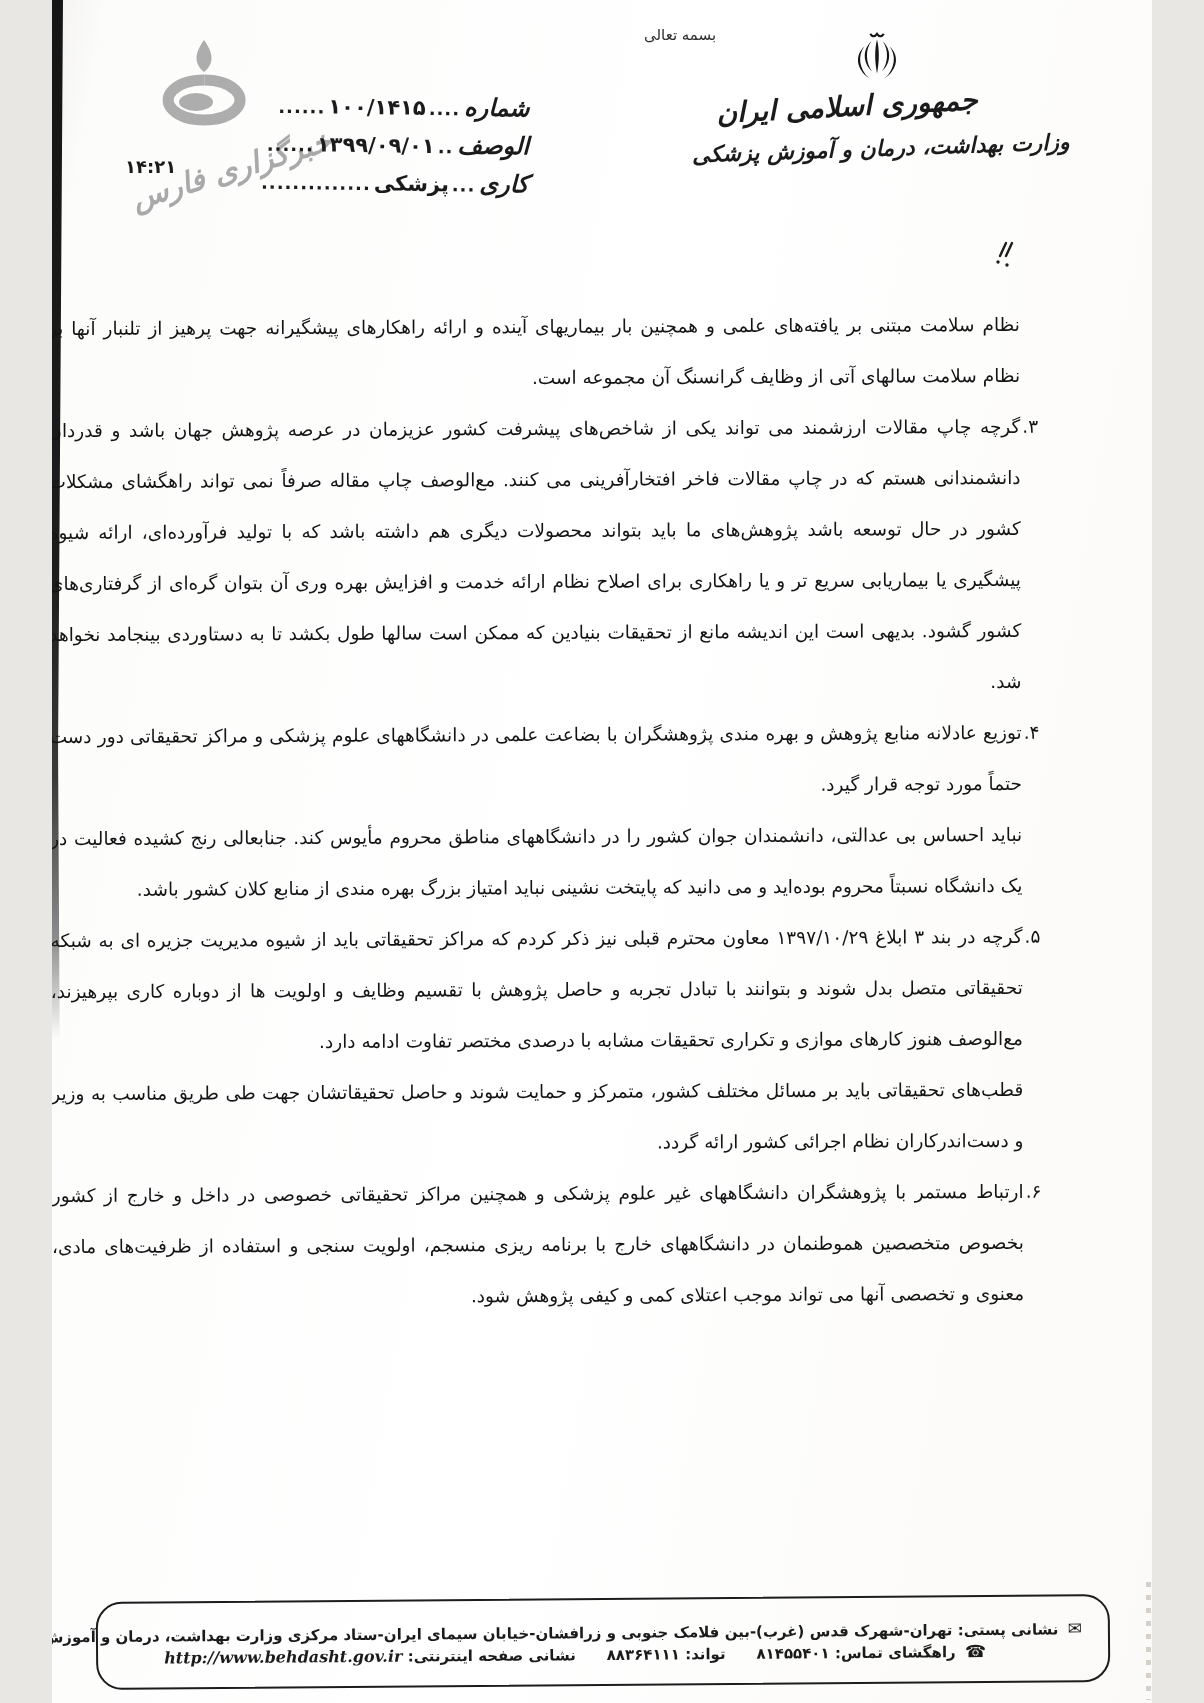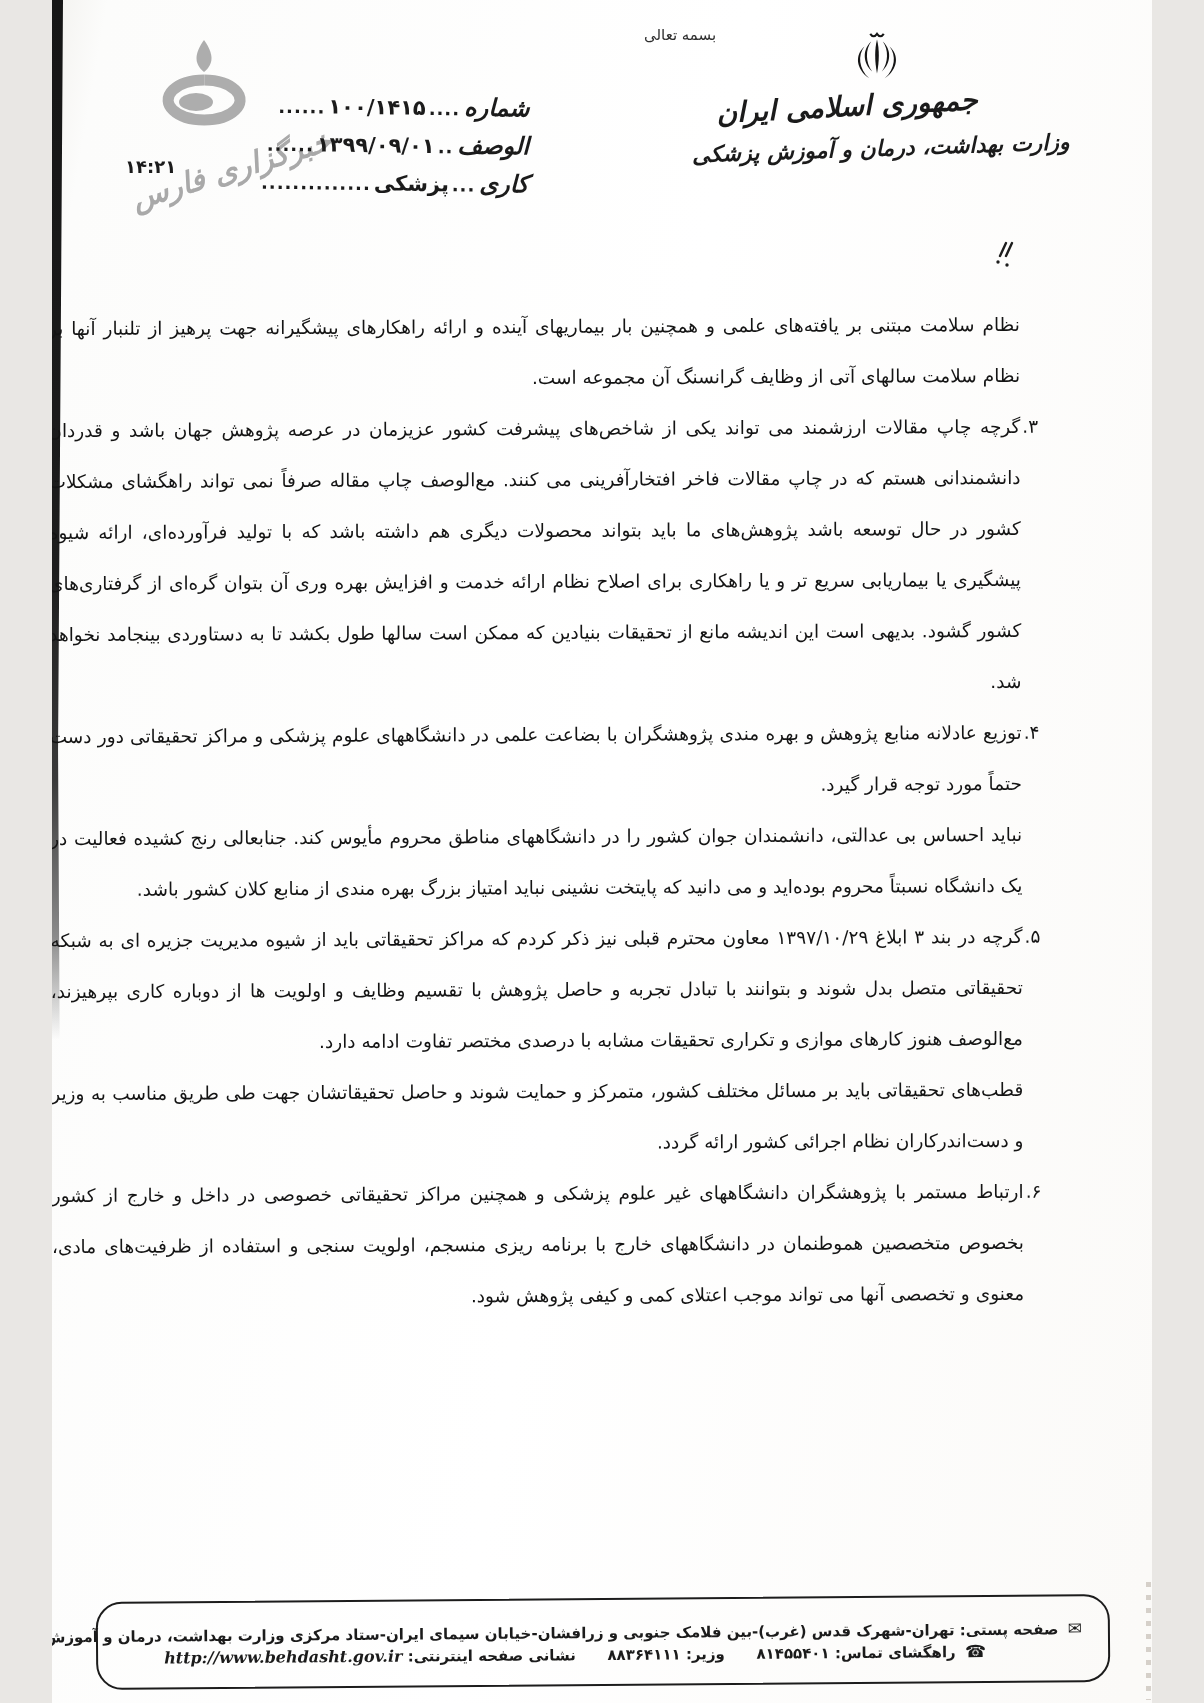--- a/index.html
+++ b/index.html
@@ -158,31 +158,31 @@
 
     <div class="list-item">
       <span class="item-num">۶.</span>
       <p>ارتباط مستمر با پژوهشگران دانشگاههای غیر علوم پزشکی و همچنین مراکز تحقیقاتی خصوصی در داخل و خارج از کشور بخصوص متخصصین هموطنمان در دانشگاههای خارج با برنامه ریزی منسجم، اولویت سنجی و استفاده از ظرفیت‌های مادی، معنوی و تخصصی آنها می تواند موجب اعتلای کمی و کیفی پژوهش شود.</p>
     </div>
   </div>
 
   <div class="footer-box">
     <div class="footer-line1">
       <span class="footer-icon">✉</span>
-      <span>صفحه پستی:</span>
+      <span>نشانی پستی:</span>
       <span>تهران-شهرک قدس (غرب)-بین فلامک جنوبی و زرافشان-خیابان سیمای ایران-ستاد مرکزی وزارت بهداشت، درمان و آموزش پزشکی</span>
     </div>
     <div class="footer-line2">
       <span>
         <span class="footer-icon">☎</span>
         <span>راهگشای تماس:</span>
         <span>۸۱۴۵۵۴۰۱</span>
       </span>
       <span>
-        <span>وزیر:</span>
+        <span>تواند:</span>
         <span>۸۸۳۶۴۱۱۱</span>
       </span>
       <span>
         <span>نشانی صفحه اینترنتی:</span>
         <span class="url">http://www.behdasht.gov.ir</span>
       </span>
     </div>
   </div>
 
 </div>

